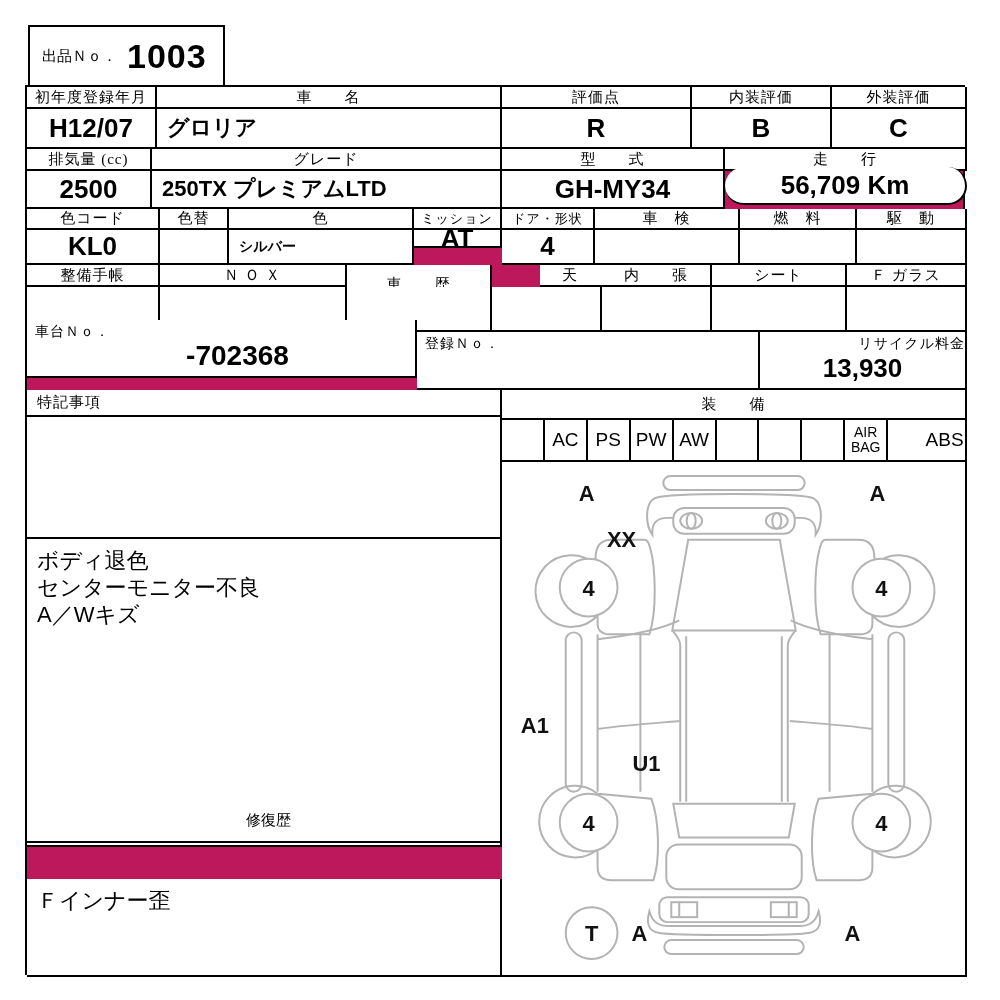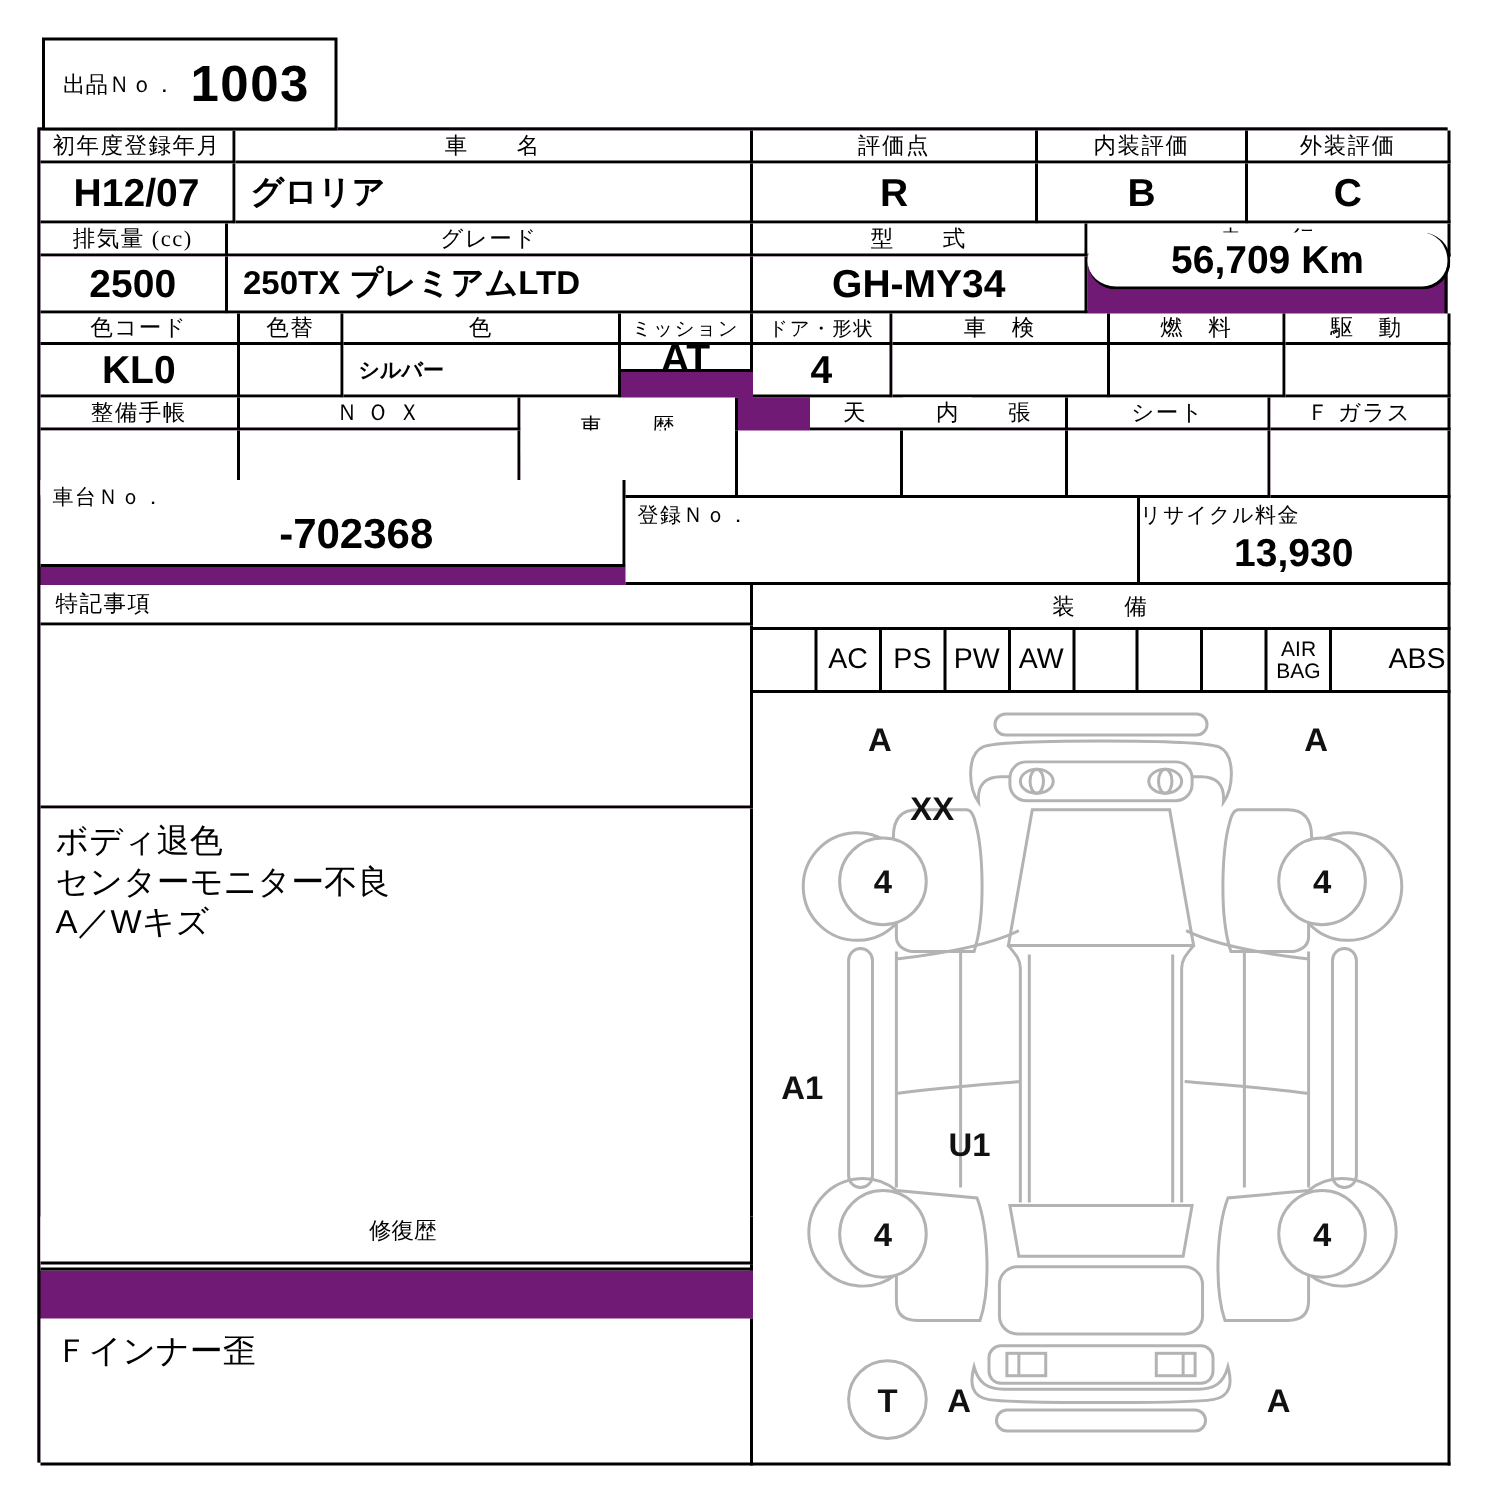--- a/index.html
+++ b/index.html
@@ -13,21 +13,21 @@
   .val  { font-weight:700; font-size:26px; }
   .val-md { font-weight:700; font-size:22px; }
   .val-sm { font-weight:700; font-size:14px; }
   .leftal { justify-content:flex-start; padding-left:10px; }
   .toplab { position:absolute; top:3px; left:8px; font-family:"Liberation Serif",serif;
             font-size:14px; letter-spacing:1px; }
   #auction-box { left:28px; top:25px; width:197px; height:62px; border:2px solid #000;
                  display:flex; align-items:center; gap:10px; padding-left:12px; background:#fff; z-index:2; }
   #auction-box .lab { font-family:"Liberation Serif",serif; font-size:15px; }
   #auction-box .num { font-weight:700; font-size:34px; letter-spacing:1px; }
-  #main-table { left:25px; top:85px; width:940px; height:890px; border:2px solid #000; background:#701a75; }
+  #main-table { left:25px; top:85px; width:940px; height:890px; border:2px solid #000; background:#be185d; }
   .eq-row { display:flex; align-items:stretch; justify-content:flex-start; padding:0; }
   .eq { flex:1 1 0; border-right:2px solid #000; display:flex; align-items:center;
         justify-content:center; font-size:19px; }
   .eq:last-child { border-right:none;padding-left:36px; }
   .eq.small { font-size:14px; line-height:15px; text-align:center; }
   .notes { flex-direction:column; align-items:flex-start; justify-content:flex-start;
            padding:8px 10px; font-size:22px; line-height:27px; font-weight:400; }
   .note-line { white-space:pre; }
   .repair-row { justify-content:flex-start; gap:14px; padding-left:10px; }
   .repair-row .rl { font-family:"Liberation Serif",serif; font-size:15px; }
@@ -61,21 +61,21 @@
     <div class="cell val" style="left:805px;top:22px;width:135px;height:40px;">C</div>
 
     <div class="cell hd" style="left:0;top:62px;width:125px;height:22px;">排気量 (cc)</div>
     <div class="cell hd" style="left:125px;top:62px;width:350px;height:22px;">グレード</div>
     <div class="cell hd" style="left:475px;top:62px;width:223px;height:22px;">型　　式</div>
     <div class="cell hd" style="left:698px;top:62px;width:242px;height:22px;">走　　行</div>
 
     <div class="cell val" style="left:0;top:84px;width:125px;height:38px;">2500</div>
     <div class="cell val-md leftal" style="left:125px;top:84px;width:350px;height:38px;">250TX プレミアムLTD</div>
     <div class="cell val" style="left:475px;top:84px;width:223px;height:38px;">GH-MY34</div>
-    <div class="cell val" style="left:698px;top:68px;width:242px;height:38px;border-radius:19px;">56,709 Km</div>
+    <div class="cell val" style="left:698px;top:80px;width:242px;height:38px;border-radius:19px;">56,709 Km</div>
 
     <div class="cell hd" style="left:0;top:122px;width:133px;height:21px;">色コード</div>
     <div class="cell hd" style="left:133px;top:122px;width:69px;height:21px;">色替</div>
     <div class="cell hd" style="left:202px;top:122px;width:185px;height:21px;">色</div>
     <div class="cell hd" style="left:387px;top:122px;width:88px;height:21px;font-size:13px;text-align:center;">ミッション</div>
     <div class="cell hd" style="left:475px;top:122px;width:93px;height:21px;font-size:13px;">ドア・形状</div>
     <div class="cell hd" style="left:568px;top:122px;width:145px;height:21px;">車　検</div>
     <div class="cell hd" style="left:713px;top:122px;width:117px;height:21px;">燃　料</div>
     <div class="cell hd" style="left:830px;top:122px;width:110px;height:21px;">駆　動</div>
 
@@ -106,21 +106,21 @@
 
     <div class="cell" style="left:0;top:233px;width:390px;height:58px;padding-left:33px;">
       <span class="toplab">車台Ｎｏ．</span>
       <span class="val" style="margin-top:16px;font-size:28px;">-702368</span>
     </div>
     <div class="cell" style="left:390px;top:245px;width:343px;height:58px;">
       <span class="toplab">登録Ｎｏ．</span>
       <span class="val"></span>
     </div>
     <div class="cell" style="left:733px;top:245px;width:207px;height:58px;">
-      <span class="toplab" style="left:0;right:0;text-align:left;">リサイクル料金</span>
+      <span class="toplab" style="left:0;right:0;text-align:right;">リサイクル料金</span>
       <span class="val" style="margin-top:16px;">13,930</span>
     </div>
 
     <div class="cell hd leftal" style="left:0;top:303px;width:475px;height:27px;letter-spacing:1px;">特記事項</div>
     <div class="cell" style="left:0;top:330px;width:475px;height:122px;"></div>
     <div class="cell notes" style="left:0;top:452px;width:475px;height:308px;">
       <div class="note-line">ボディ退色</div>
       <div class="note-line">センターモニター不良</div>
       <div class="note-line">A／Wキズ</div>
     </div>

